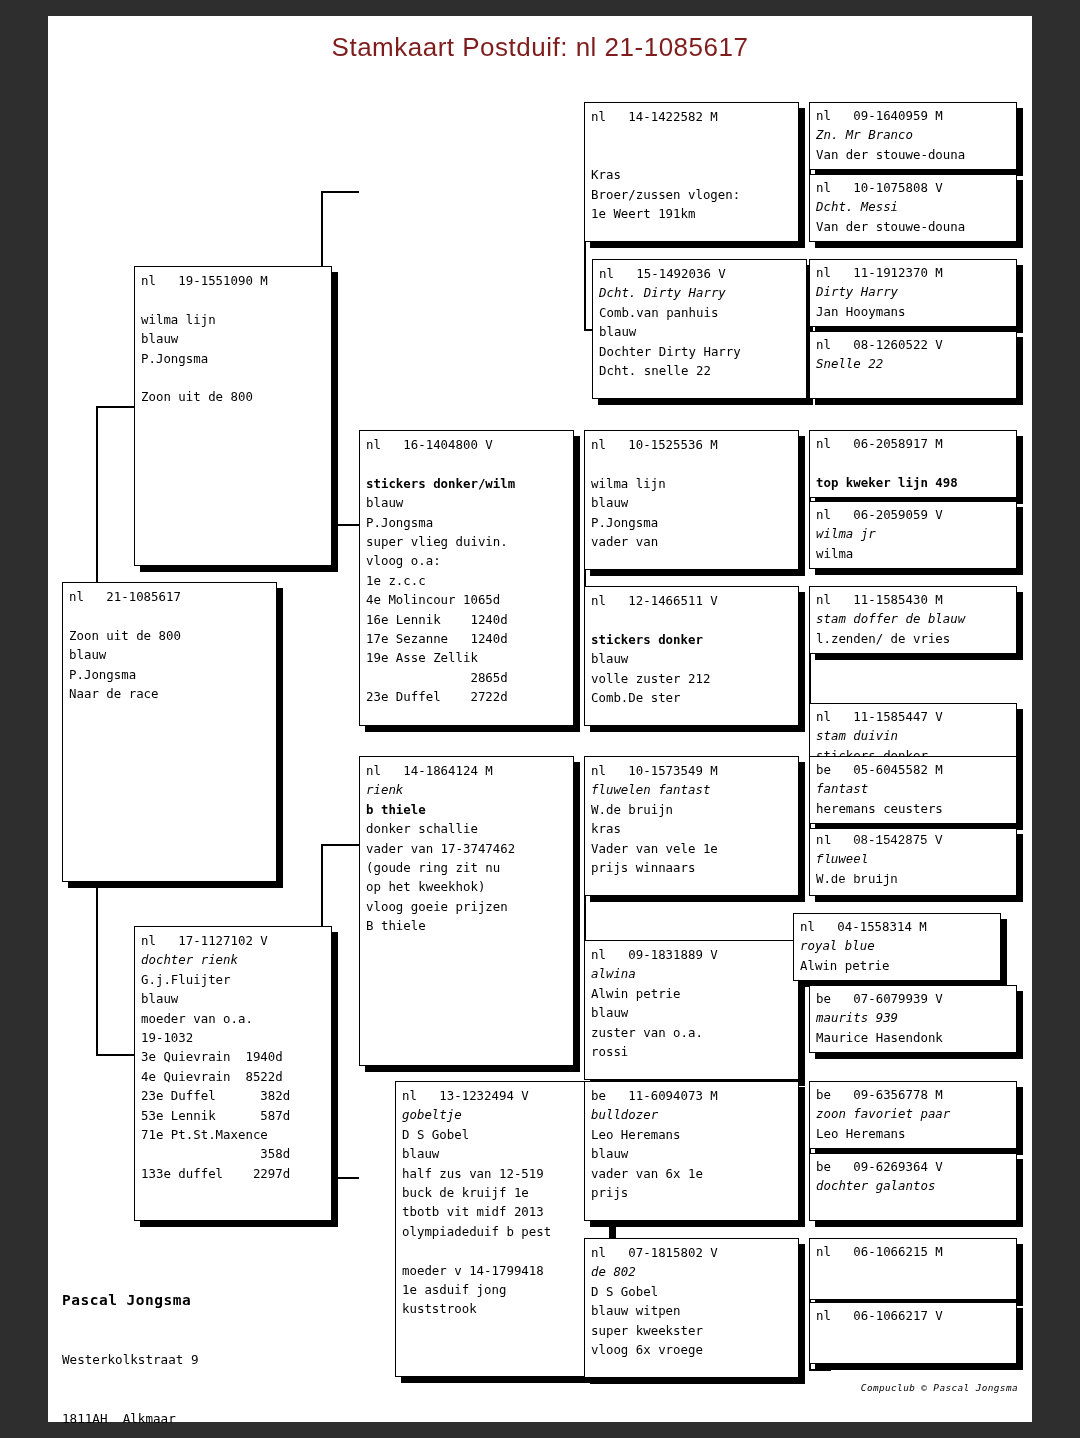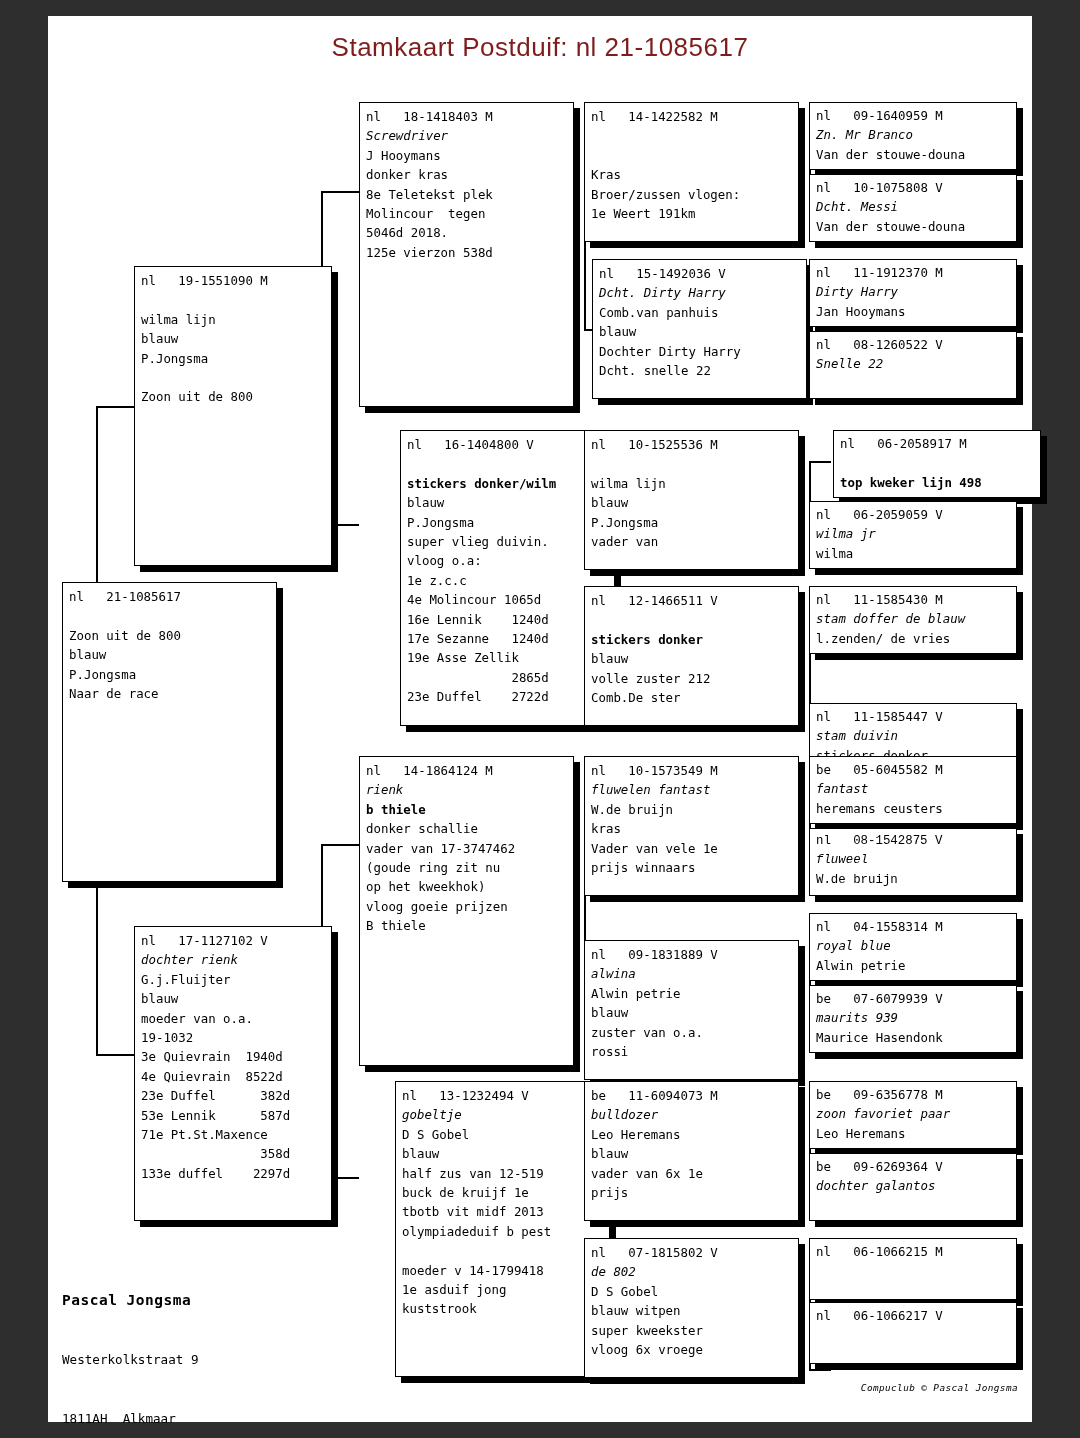--- a/index.html
+++ b/index.html
@@ -154,31 +154,21 @@
       <div class="ln">19-1032</div>
       <div class="ln">3e Quievrain  1940d</div>
       <div class="ln">4e Quievrain  8522d</div>
       <div class="ln">23e Duffel      382d</div>
       <div class="ln">53e Lennik      587d</div>
       <div class="ln">71e Pt.St.Maxence</div>
       <div class="ln">                358d</div>
       <div class="ln">133e duffel    2297d</div>
     </div>
 
-  <div class="box" style="left:311px; top:86px; width:215px; height:305px;">
-      <div class="ring">nl   18-1418403 M</div>
-      <div class="nm">Screwdriver</div>
-      <div class="ln">J Hooymans</div>
-      <div class="ln">donker kras</div>
-      <div class="ln">8e Teletekst plek</div>
-      <div class="ln">Molincour  tegen</div>
-      <div class="ln">5046d 2018.</div>
-      <div class="ln">125e vierzon 538d</div>
-    </div>
-  <div class="box" style="left:311px; top:414px; width:215px; height:296px;margin-left:41px;">
+  <div class="box" style="left:311px; top:414px; width:215px; height:296px;">
       <div class="ring">nl   16-1404800 V</div>
       <div class="gap"></div>
       <div class="bold">stickers donker/wilm</div>
       <div class="ln">blauw</div>
       <div class="ln">P.Jongsma</div>
       <div class="ln">super vlieg duivin.</div>
       <div class="ln">vloog o.a:</div>
       <div class="ln">1e z.c.c</div>
       <div class="ln">4e Molincour 1065d</div>
       <div class="ln">16e Lennik    1240d</div>
@@ -291,21 +281,21 @@
   <div class="box small" style="left:761px; top:243px; width:208px; height:68px;">
       <div class="ring">nl   11-1912370 M</div>
       <div class="nm">Dirty Harry</div>
       <div class="ln">Jan Hooymans</div>
     </div>
   <div class="box small" style="left:761px; top:315px; width:208px; height:68px;">
       <div class="ring">nl   08-1260522 V</div>
       <div class="nm">Snelle 22</div>
     </div>
 
-  <div class="box small" style="left:761px; top:414px; width:208px; height:68px;margin-left:24px;">
+  <div class="box small" style="left:761px; top:414px; width:208px; height:68px;">
       <div class="ring">nl   06-2058917 M</div>
       <div class="gap"></div>
       <div class="bold">top kweker lijn 498</div>
     </div>
   <div class="box small" style="left:761px; top:485px; width:208px; height:68px;">
       <div class="ring">nl   06-2059059 V</div>
       <div class="nm">wilma jr</div>
       <div class="ln">wilma</div>
     </div>
   <div class="box small" style="left:761px; top:570px; width:208px; height:68px;">
@@ -322,21 +312,21 @@
   <div class="box small" style="left:761px; top:740px; width:208px; height:68px;">
       <div class="ring">be   05-6045582 M</div>
       <div class="nm">fantast</div>
       <div class="ln">heremans ceusters</div>
     </div>
   <div class="box small" style="left:761px; top:812px; width:208px; height:68px;font-family:Liberation Mono, monospace;">
       <div class="ring">nl   08-1542875 V</div>
       <div class="nm">fluweel</div>
       <div class="ln">W.de bruijn</div>
     </div>
-  <div class="box small" style="left:761px; top:897px; width:208px; height:68px;">
+  <div class="box small" style="left:745px; top:897px; width:208px; height:68px;">
       <div class="ring">nl   04-1558314 M</div>
       <div class="nm">royal blue</div>
       <div class="ln">Alwin petrie</div>
     </div>
   <div class="box small" style="left:761px; top:969px; width:208px; height:68px;">
       <div class="ring">be   07-6079939 V</div>
       <div class="nm">maurits 939</div>
       <div class="ln">Maurice Hasendonk</div>
     </div>
 

